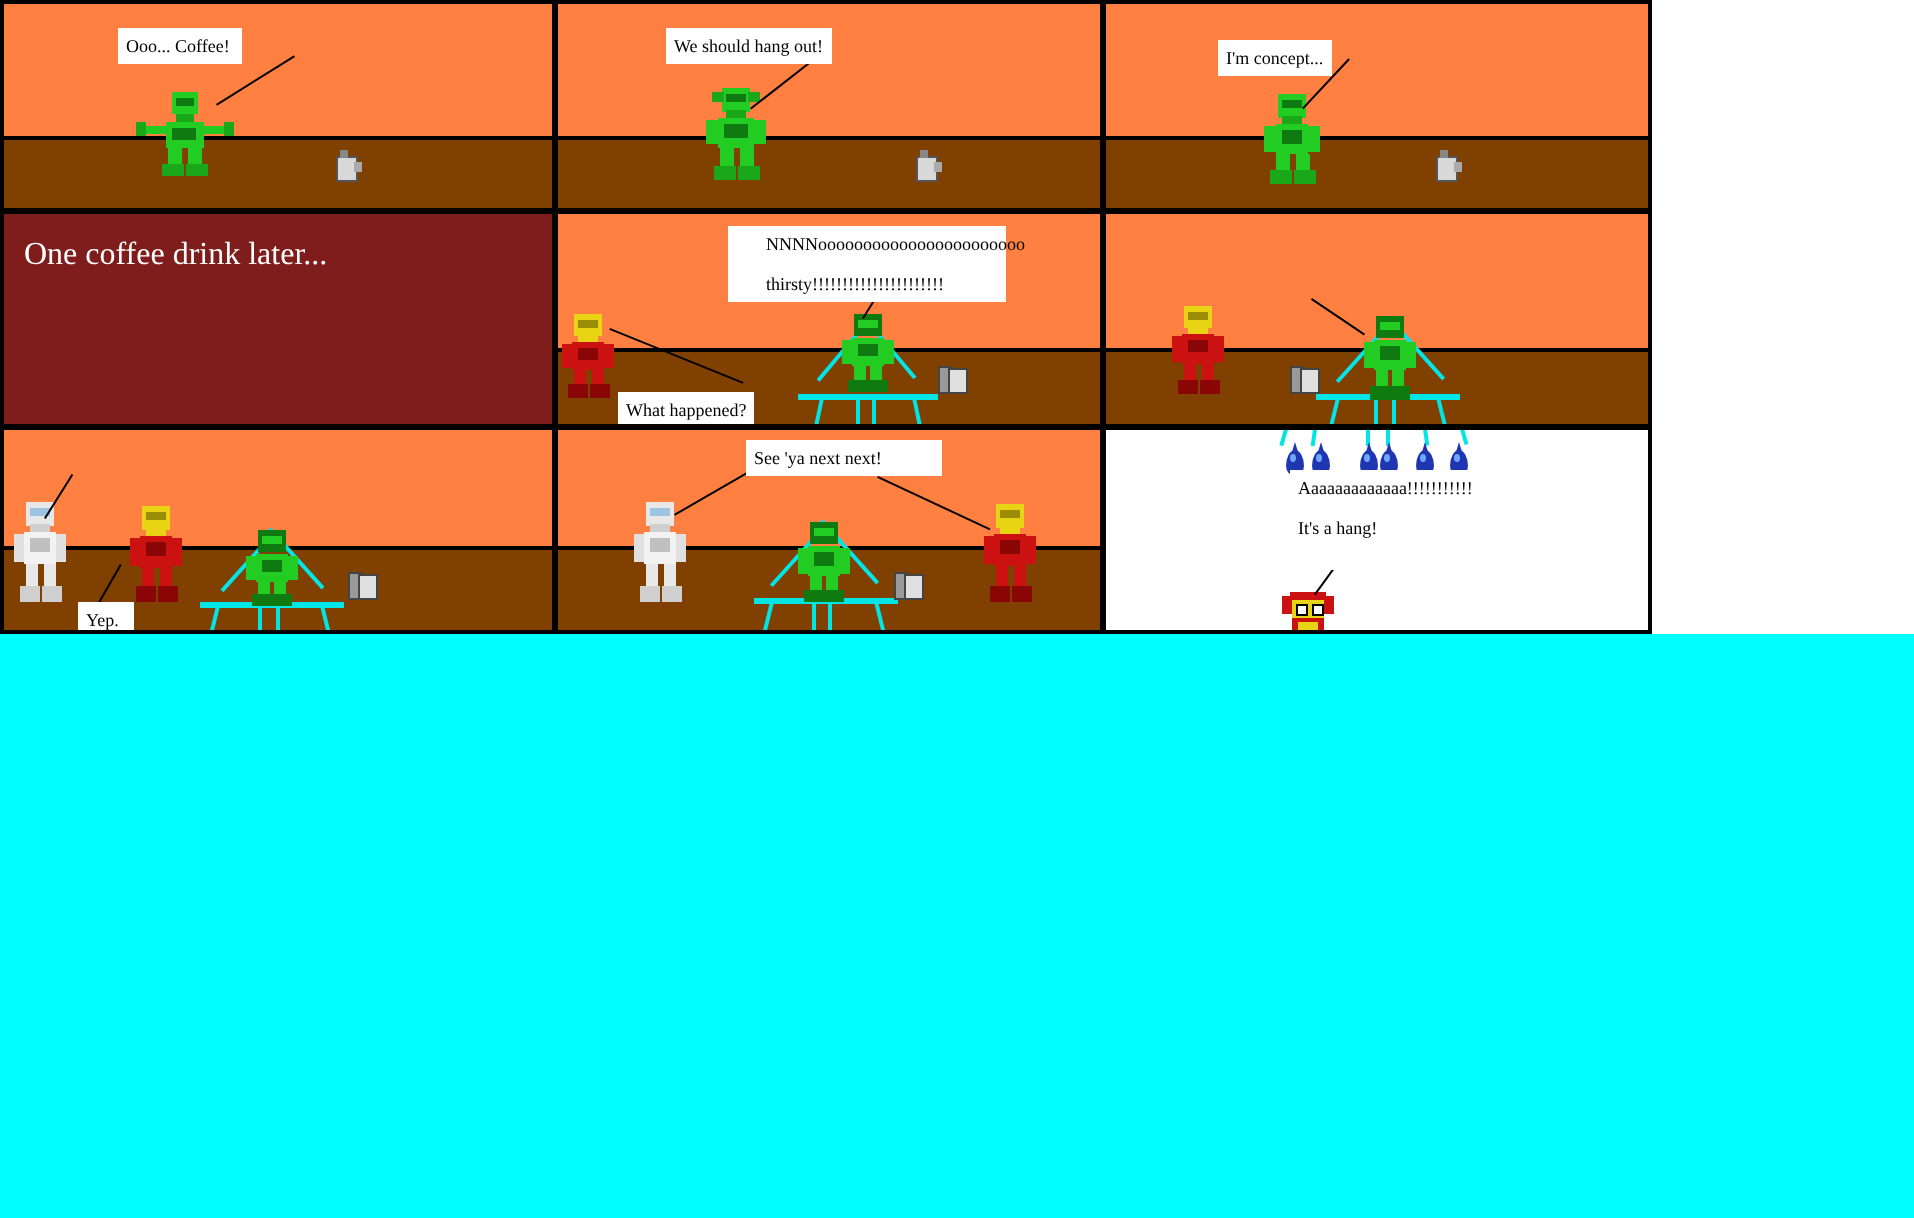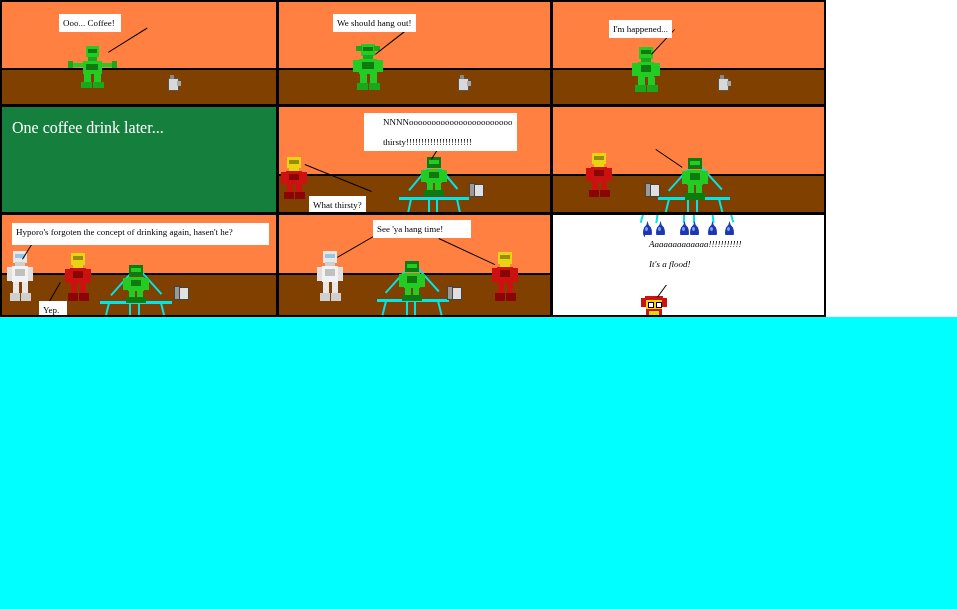--- a/index.html
+++ b/index.html
@@ -34,26 +34,25 @@
     height: 317px;
   }
   .panel {
     position: absolute;
     overflow: hidden;
     box-sizing: border-box;
     border: 2px solid #000000;
     background: #ff8040;
   }
   .panel.black {
-    background: #15803d;
+    background: #7f1d1d;
   }
   .panel.nobg {
     background: #ffffff;
     border-color: #000000;
-    font-style: italic;
   }
   
   .c0 { left: 0px;   width: 278px; }
   .c1 { left: 277px; width: 275px; }
   .c2 { left: 551px; width: 275px; }
   .r0 { top: 0px;   height: 106px; }
   .r1 { top: 105px; height: 109px; }
   .r2 { top: 213px; height: 104px; }
 
   
@@ -240,21 +239,21 @@
       <i style="left:16px; top:38px; width:11px; height:7px;  background:#1aa81a;"></i>
     </div>
 
     <div class="mug" style="left:165px; top:73px; width:12px; height:14px;">
       <i style="left:0px; top:3px; width:9px; height:11px; background:#d8d8d8; border:1px solid #555;"></i>
       <i style="left:9px; top:6px; width:4px; height:5px;  background:#aaaaaa;"></i>
       <i style="left:2px; top:0px; width:4px; height:4px;  background:#888888;"></i>
     </div>
 
     <div class="tail" style="left:98px; top:52px; width:34px; transform:rotate(-47deg);"></div>
-    <div class="bubble" style="left:56px; top:18px;">I'm happened...</div>
+    <div class="bubble" style="left:56px; top:18px;">I'm concept...</div>
   </div>
 
   <div class="panel c0 r1 black">
     <div class="caption">One coffee drink later...</div>
   </div>
 
   <div class="panel c1 r1">
     <div class="ground" style="height:38px;"></div>
 
     <div class="bot" style="left:2px; top:50px; width:28px; height:42px;">
@@ -293,25 +292,25 @@
     <div class="spray" style="left:177px; top:92px; width:2px; height:20px; transform:rotate(-12deg);"></div>
 
     <div class="mug" style="left:190px; top:76px; width:12px; height:13px;">
       <i style="left:0px; top:0px; width:5px;  height:12px; background:#9a9a9a; border:1px solid #444;"></i>
       <i style="left:5px; top:1px; width:8px;  height:11px; background:#e0e0e0; border:1px solid #444;"></i>
     </div>
 
     <div class="tail" style="left:26px; top:57px; width:72px; transform:rotate(22deg);"></div>
     <div class="tail" style="left:152px; top:52px; width:26px; transform:rotate(-58deg);"></div>
 
-    <div class="bubble wrap shout" style="left:85px; top:6px; width:153px;padding-left:19px;">
+    <div class="bubble wrap shout" style="left:85px; top:6px; width:139px;padding-left:19px;">
       <span>NNNNooooooooooooooooooooooo</span>
       <span class="line2">thirsty!!!!!!!!!!!!!!!!!!!!!!</span>
     </div>
-    <div class="bubble" style="left:30px; top:89px;">What thirsty?</div>
+    <div class="bubble" style="left:30px; top:89px;">What happened?</div>
   </div>
 
   <div class="panel c2 r1">
     <div class="ground" style="height:38px;"></div>
 
     <div class="bot" style="left:33px; top:46px; width:28px; height:44px;">
       <i style="left:6px;  top:0px;  width:14px; height:11px; background:#e8d414;"></i>
       <i style="left:8px;  top:3px;  width:10px; height:4px;  background:#9a8d05;"></i>
       <i style="left:8px;  top:10px; width:10px; height:4px;  background:#e8d414;"></i>
       <i style="left:5px;  top:14px; width:16px; height:15px; background:#cc1111;"></i>
@@ -407,21 +406,20 @@
     <div class="spray" style="left:158px; top:88px; width:2px; height:18px; transform:rotate(-14deg);"></div>
 
     <div class="mug" style="left:172px; top:71px; width:12px; height:13px;">
       <i style="left:0px; top:0px; width:5px;  height:12px; background:#9a9a9a; border:1px solid #444;"></i>
       <i style="left:5px; top:1px; width:8px;  height:11px; background:#e0e0e0; border:1px solid #444;"></i>
     </div>
 
     <div class="tail" style="left:20px; top:44px; width:26px; transform:rotate(-58deg);"></div>
     <div class="tail" style="left:43px; top:93px; width:30px; transform:rotate(-60deg);"></div>
 
-    <div class="bubble" style="left:10px; top:8px; width:257px; height:22px;">Hyporo's forgoten the concept of drinking again, hasen't he?</div>
     <div class="bubble" style="left:37px; top:86px; width:28px;">Yep.</div>
   </div>
 
   <div class="panel c1 r2">
     <div class="ground" style="height:42px;"></div>
 
     <div class="bot" style="left:38px; top:36px; width:28px; height:50px;">
       <i style="left:6px;  top:0px;  width:14px; height:12px; background:#e8e8e8;"></i>
       <i style="left:8px;  top:3px;  width:10px; height:4px;  background:#9ec3e0;"></i>
       <i style="left:8px;  top:11px; width:10px; height:4px;  background:#cfcfcf;"></i>
@@ -471,21 +469,21 @@
     <div class="spray" style="left:158px; top:86px; width:2px; height:20px; transform:rotate(-14deg);"></div>
 
     <div class="mug" style="left:168px; top:71px; width:12px; height:13px;">
       <i style="left:0px; top:0px; width:5px;  height:12px; background:#9a9a9a; border:1px solid #444;"></i>
       <i style="left:5px; top:1px; width:8px;  height:11px; background:#e0e0e0; border:1px solid #444;"></i>
     </div>
 
     <div class="tail" style="left:58px; top:42px; width:42px; transform:rotate(-30deg);"></div>
     <div class="tail" style="left:160px; top:23px; width:62px; transform:rotate(25deg);"></div>
 
-    <div class="bubble" style="left:94px; top:5px; width:98px;">See 'ya hang time!</div>
+    <div class="bubble" style="left:94px; top:5px; width:98px;">See 'ya next next!</div>
   </div>
 
   <div class="panel c2 r2 nobg">
 
     <div class="spray" style="left:90px; top:-4px; width:2px; height:12px; transform:rotate(16deg);"></div>
     <div class="spray" style="left:104px; top:-4px; width:2px; height:12px; transform:rotate(8deg);"></div>
     <div class="spray" style="left:130px; top:-4px; width:2px; height:12px;"></div>
     <div class="spray" style="left:140px; top:-4px; width:2px; height:12px;"></div>
     <div class="spray" style="left:158px; top:-4px; width:2px; height:12px; transform:rotate(-8deg);"></div>
     <div class="spray" style="left:176px; top:-4px; width:2px; height:12px; transform:rotate(-16deg);"></div>
@@ -506,17 +504,17 @@
       <i style="left:15px; top:6px;  width:4px;  height:4px;  background:#ffffff; border:1px solid #000;"></i>
       <i style="left:5px;  top:13px; width:16px; height:8px;  background:#cc1111;"></i>
       <i style="left:8px;  top:15px; width:10px; height:4px;  background:#e8d414;"></i>
 
     </div>
 
     <div class="tail" style="left:104px; top:82px; width:34px; transform:rotate(-54deg);"></div>
 
     <div class="bubble wrap" style="left:92px; top:20px; width:113px; height:50px;">
       <span>Aaaaaaaaaaaaa!!!!!!!!!!!</span>
-      <span class="line2">It's a flood!</span>
+      <span class="line2">It's a hang!</span>
     </div>
   </div>
 
 </div>
 
 </body></html>

